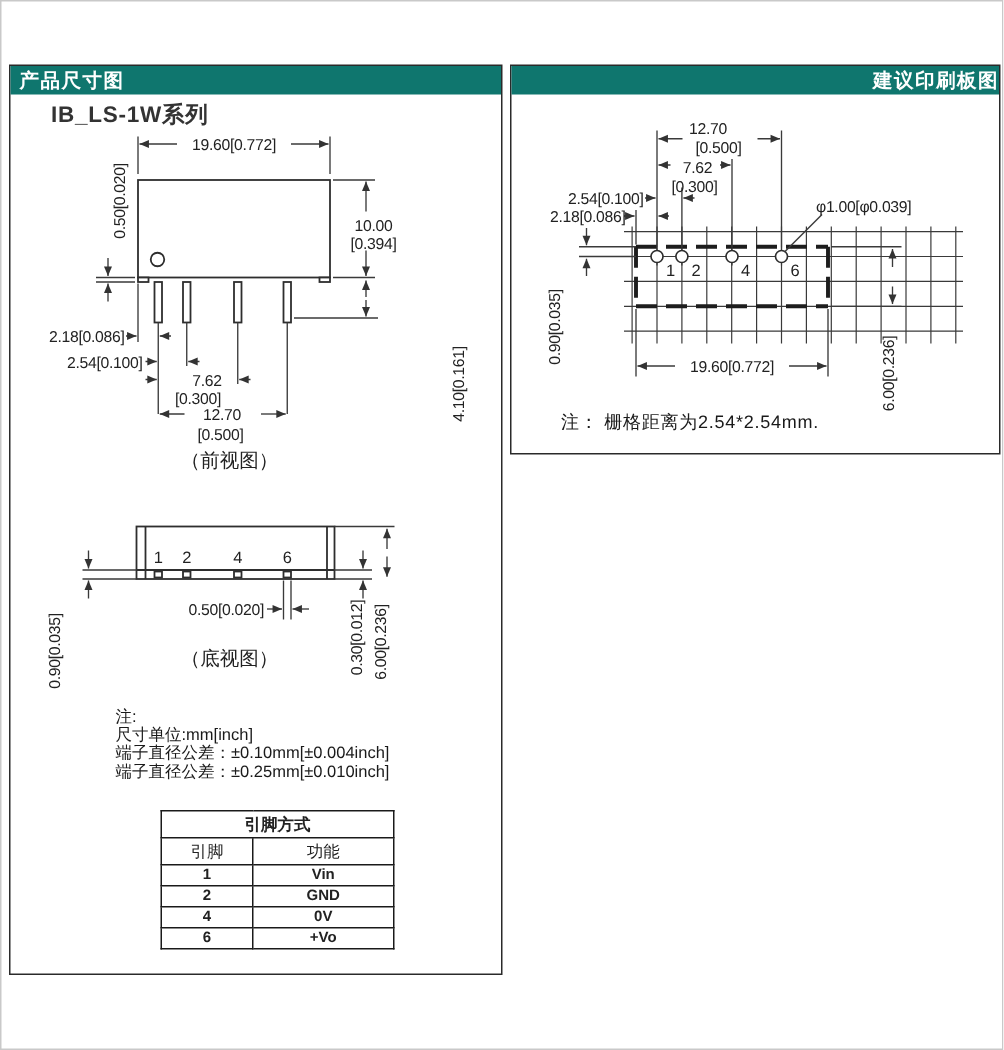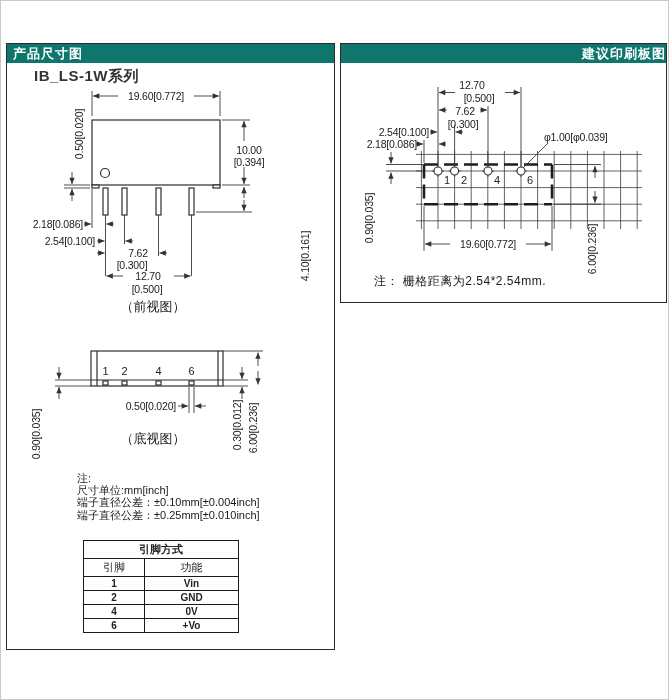--- a/index.html
+++ b/index.html
@@ -14,21 +14,21 @@
   svg text{fill:#222;font-family:"Liberation Sans","DejaVu Sans",sans-serif;}
   .t10{font-size:10.5px;letter-spacing:-0.2px;}
   .t11{font-size:11px;}
   .t13{font-size:13px;}
   .ln{stroke:#2e2e2e;stroke-width:1.2;fill:none;}
   .lnf{stroke:#2e2e2e;stroke-width:1.2;fill:#fff;}
   .dim{stroke:#3a3a3a;stroke-width:0.9;fill:none;}
   .grid{stroke:#3a3a3a;stroke-width:0.8;fill:none;}
   .thick{stroke:#1d1d1d;stroke-width:2.6;fill:none;stroke-dasharray:14 6;}
   .notes{position:absolute;left:70px;top:409px;font-size:11px;line-height:12.2px;color:#1a1a1a;}
-  .pin-table{position:absolute;left:76px;top:477px;border-collapse:collapse;}
+  .pin-table{position:absolute;left:100px;top:477px;border-collapse:collapse;}
   .pin-table th,.pin-table td{border:1px solid #1a1a1a;text-align:center;padding:0;}
   .pin-table th{width:153px;height:17px;font-size:11px;font-weight:bold;}
   .pin-table .c1{width:60px;}
   .pin-table .c2{width:93px;margin-top:46px;}
   .pin-table .hd td{height:17px;font-size:11px;font-weight:normal;}
   .pin-table .dr td{height:13px;font-size:10px;font-weight:bold;}
   .note-r{position:absolute;left:12px;top:210px;font-size:12px;color:#1a1a1a;letter-spacing:0.5px;margin-left:21px;}
 </style>
 </head>
 <body>

